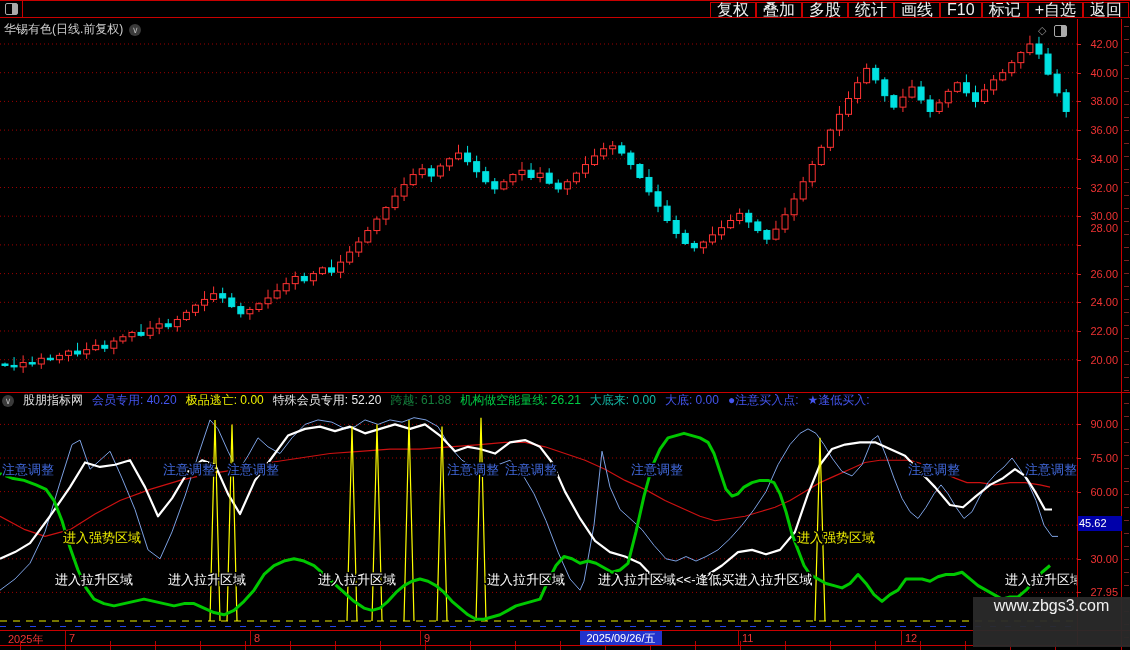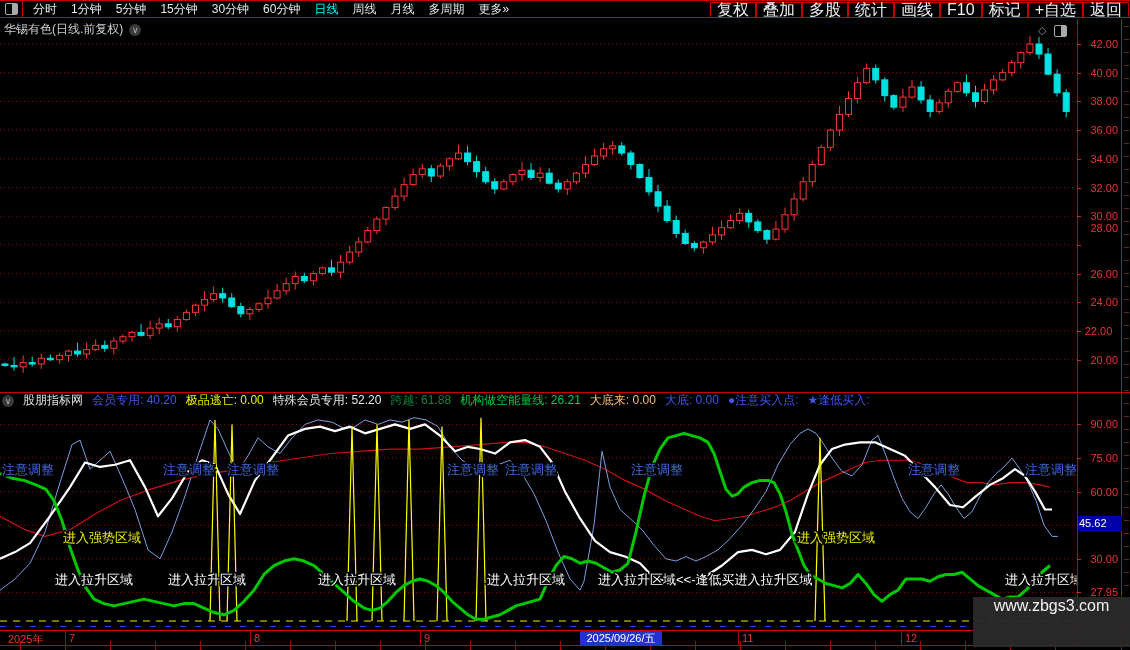--- a/index.html
+++ b/index.html
@@ -49,33 +49,20 @@
 </style>
 </head>
 <body>
 
 <div class="wrap">
 
   <div class="toolbar">
     <div class="tb-iconbox">
       <span class="panel-ico"></span>
     </div>
-    <div class="tb-left">
-        <span class="tb-item">分时</span>
-        <span class="tb-item">1分钟</span>
-        <span class="tb-item">5分钟</span>
-        <span class="tb-item">15分钟</span>
-        <span class="tb-item">30分钟</span>
-        <span class="tb-item">60分钟</span>
-        <span class="tb-item active">日线</span>
-        <span class="tb-item">周线</span>
-        <span class="tb-item">月线</span>
-        <span class="tb-item">多周期</span>
-        <span class="tb-item">更多»</span>
-      </div>
     <div class="tb-right">
         <span class="tb-btn">复权</span>
         <span class="tb-btn">叠加</span>
         <span class="tb-btn">多股</span>
         <span class="tb-btn">统计</span>
         <span class="tb-btn">画线</span>
         <span class="tb-btn">F10</span>
         <span class="tb-btn">标记</span>
         <span class="tb-btn">+自选</span>
         <span class="tb-btn">返回</span>
@@ -383,21 +370,21 @@
     </svg>
 
   <div class="ind-header">
     <span class="chev-circ">∨</span>
   <span style="color: rgb(224, 224, 224);">股朋指标网</span>
       <span style="color: rgb(68, 85, 238);">会员专用: 40.20</span>
       <span style="color: rgb(238, 238, 0);">极品逃亡: 0.00</span>
       <span style="color: rgb(232, 232, 232);">特殊会员专用: 52.20</span>
       <span style="color: #15803d;">跨越: 61.88</span>
       <span style="color: rgb(0, 204, 68);">机构做空能量线: 26.21</span>
-      <span style="color: #fdba74;">大底来: 0.00</span>
+      <span style="color: #14b8a6;">大底来: 0.00</span>
       <span style="color: rgb(68, 85, 238);">大底: 0.00</span>
       <span style="color: rgb(68, 85, 238);">●注意买入点:</span>
       <span style="color: rgb(68, 85, 238);">★逢低买入:</span>
     </div>
 
   <div class="vline" style="left:1077px;top:19px;height:626px"></div>
   <div class="vline" style="left:1121px;top:19px;height:631px"></div>
   <div class="hline" style="left:0;top:392px;width:1130px"></div>
   <div class="hline" style="left:0;top:630px;width:1130px"></div>
   <div class="hline" style="left:0;top:645px;width:1130px"></div>
@@ -416,21 +403,21 @@
       <div class="ax-label" style="top: 181.5px;">32.00</div>
       <div class="ax-tick" style="top: 187.5px;"></div>
       <div class="ax-label" style="top: 210.2px;">30.00</div>
       <div class="ax-tick" style="top: 216.2px;"></div>
       <div class="ax-label" style="top: 222px;">28.00</div>
       <div class="ax-tick" style="top: 244.9px;"></div>
       <div class="ax-label" style="top: 267.6px;">26.00</div>
       <div class="ax-tick" style="top: 273.6px;"></div>
       <div class="ax-label" style="top: 296.3px;">24.00</div>
       <div class="ax-tick" style="top: 302.3px;"></div>
-      <div class="ax-label" style="top: 325px; text-align: center;">22.00</div>
+      <div class="ax-label" style="top: 325px;">22.00</div>
       <div class="ax-tick" style="top: 331px;"></div>
       <div class="ax-label" style="top: 353.7px;">20.00</div>
       <div class="ax-tick" style="top: 359.7px;"></div>
       <div class="ax-label" style="top: 418.4px;">90.00</div>
       <div class="ax-tick" style="top: 424.4px;"></div>
       <div class="ax-label" style="top: 452px;">75.00</div>
       <div class="ax-tick" style="top: 458px;"></div>
       <div class="ax-label" style="top: 485.6px;">60.00</div>
       <div class="ax-tick" style="top: 491.6px;"></div>
       <div class="ax-label" style="top: 519.2px;">45.00</div>

